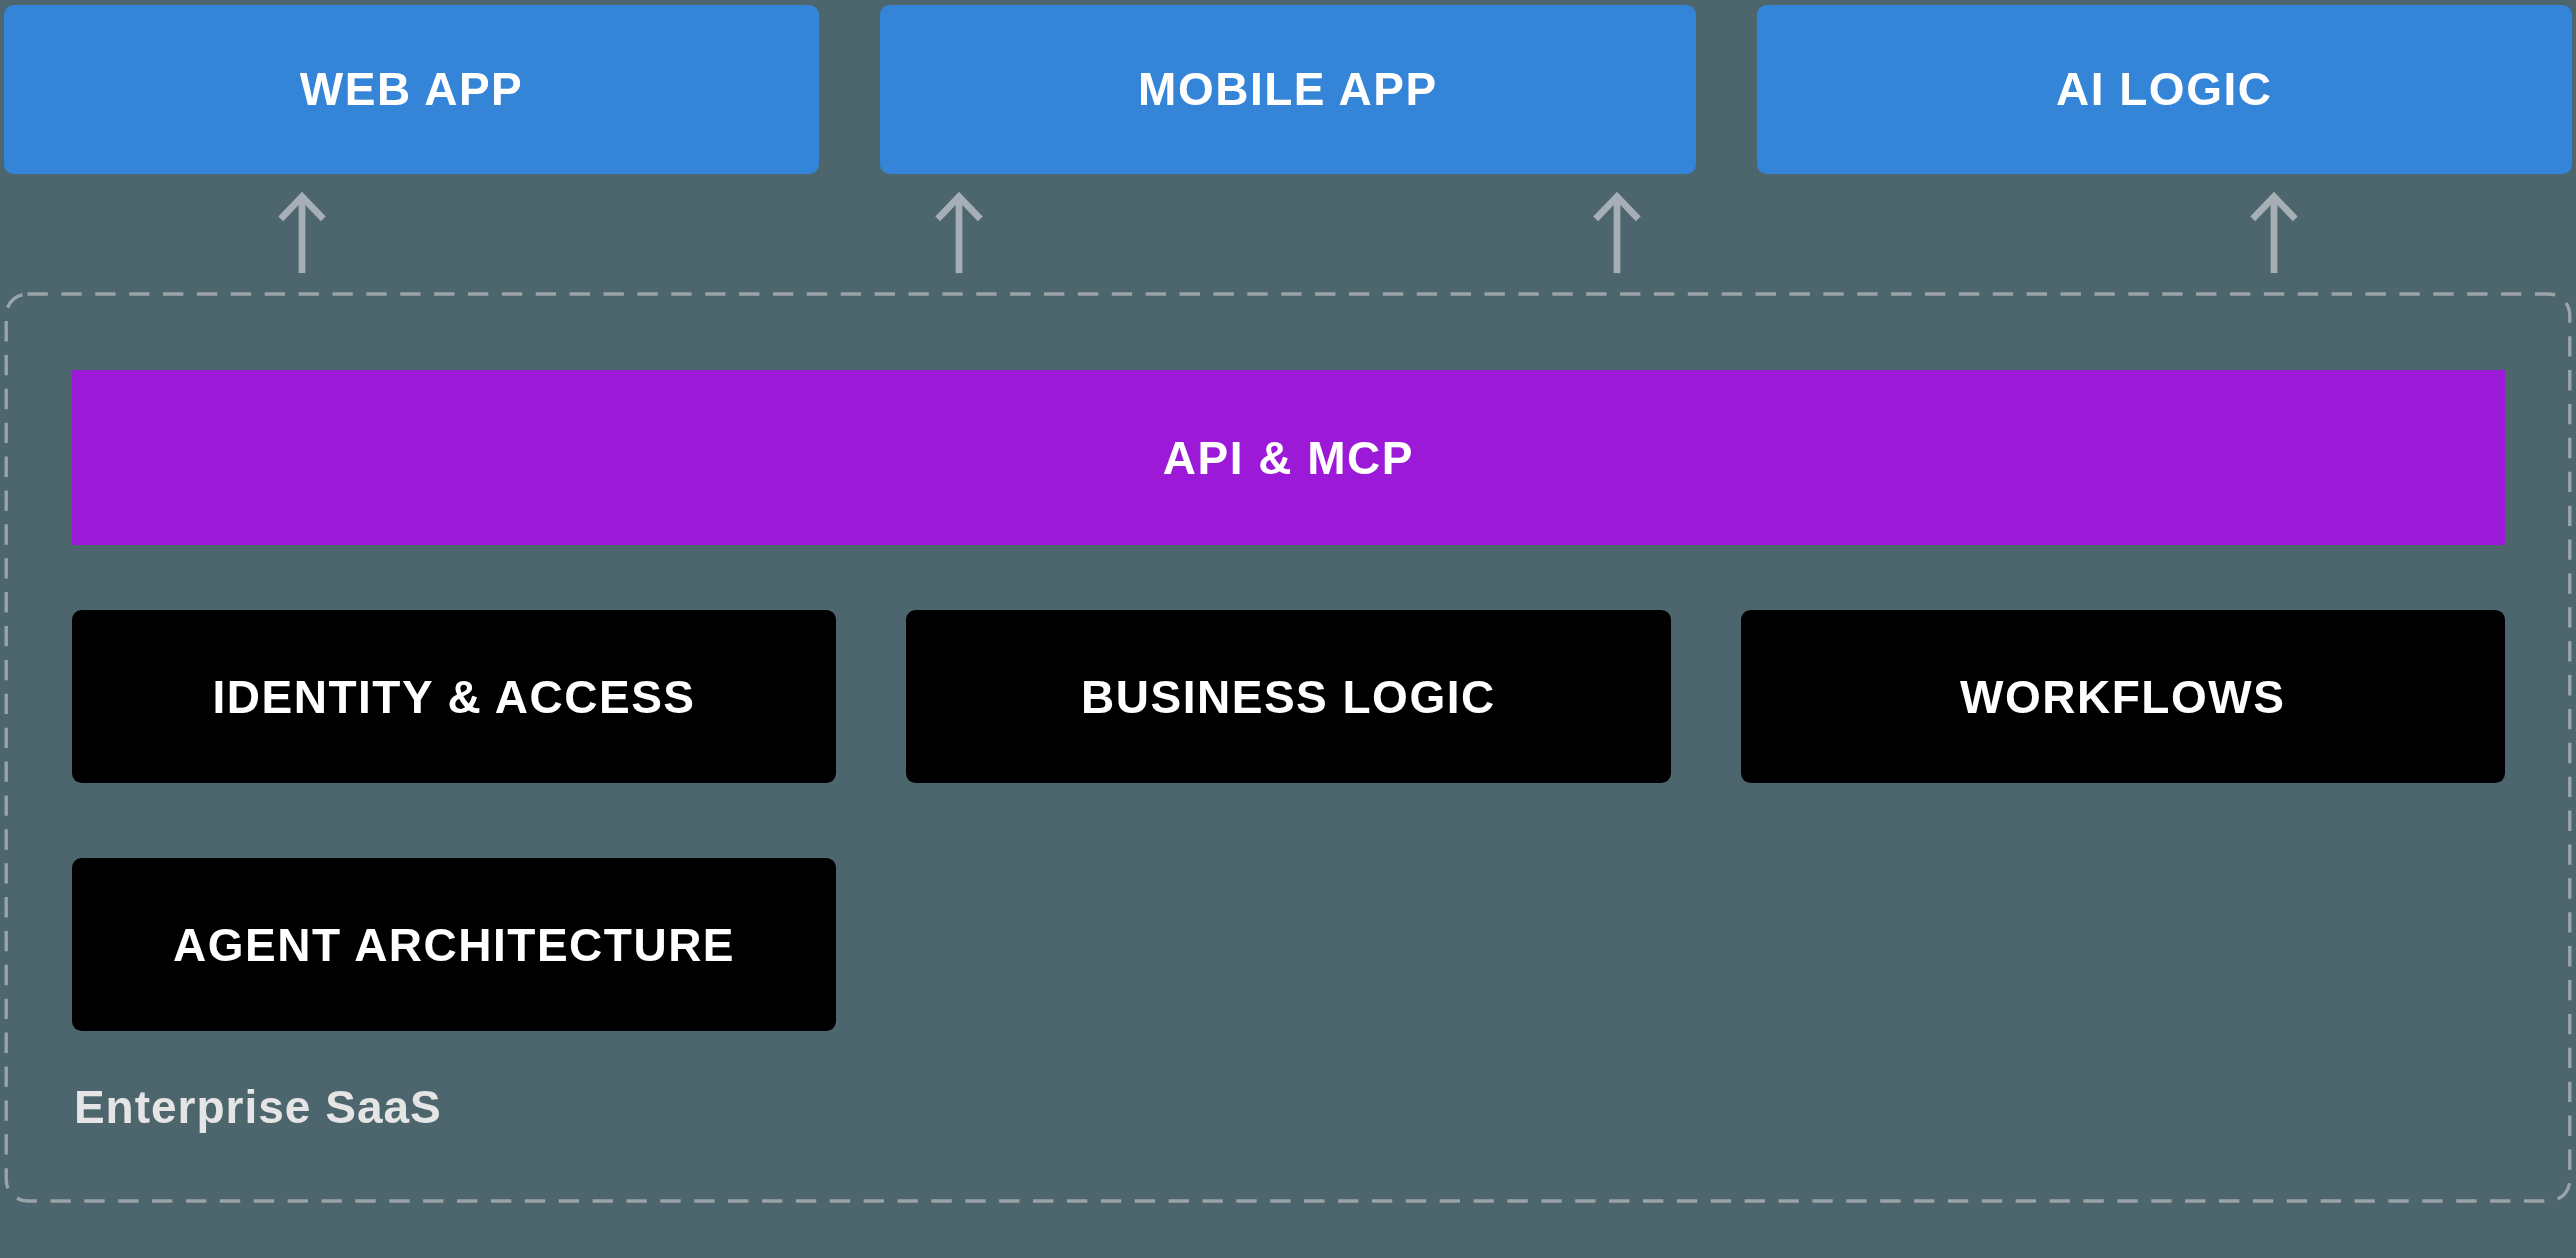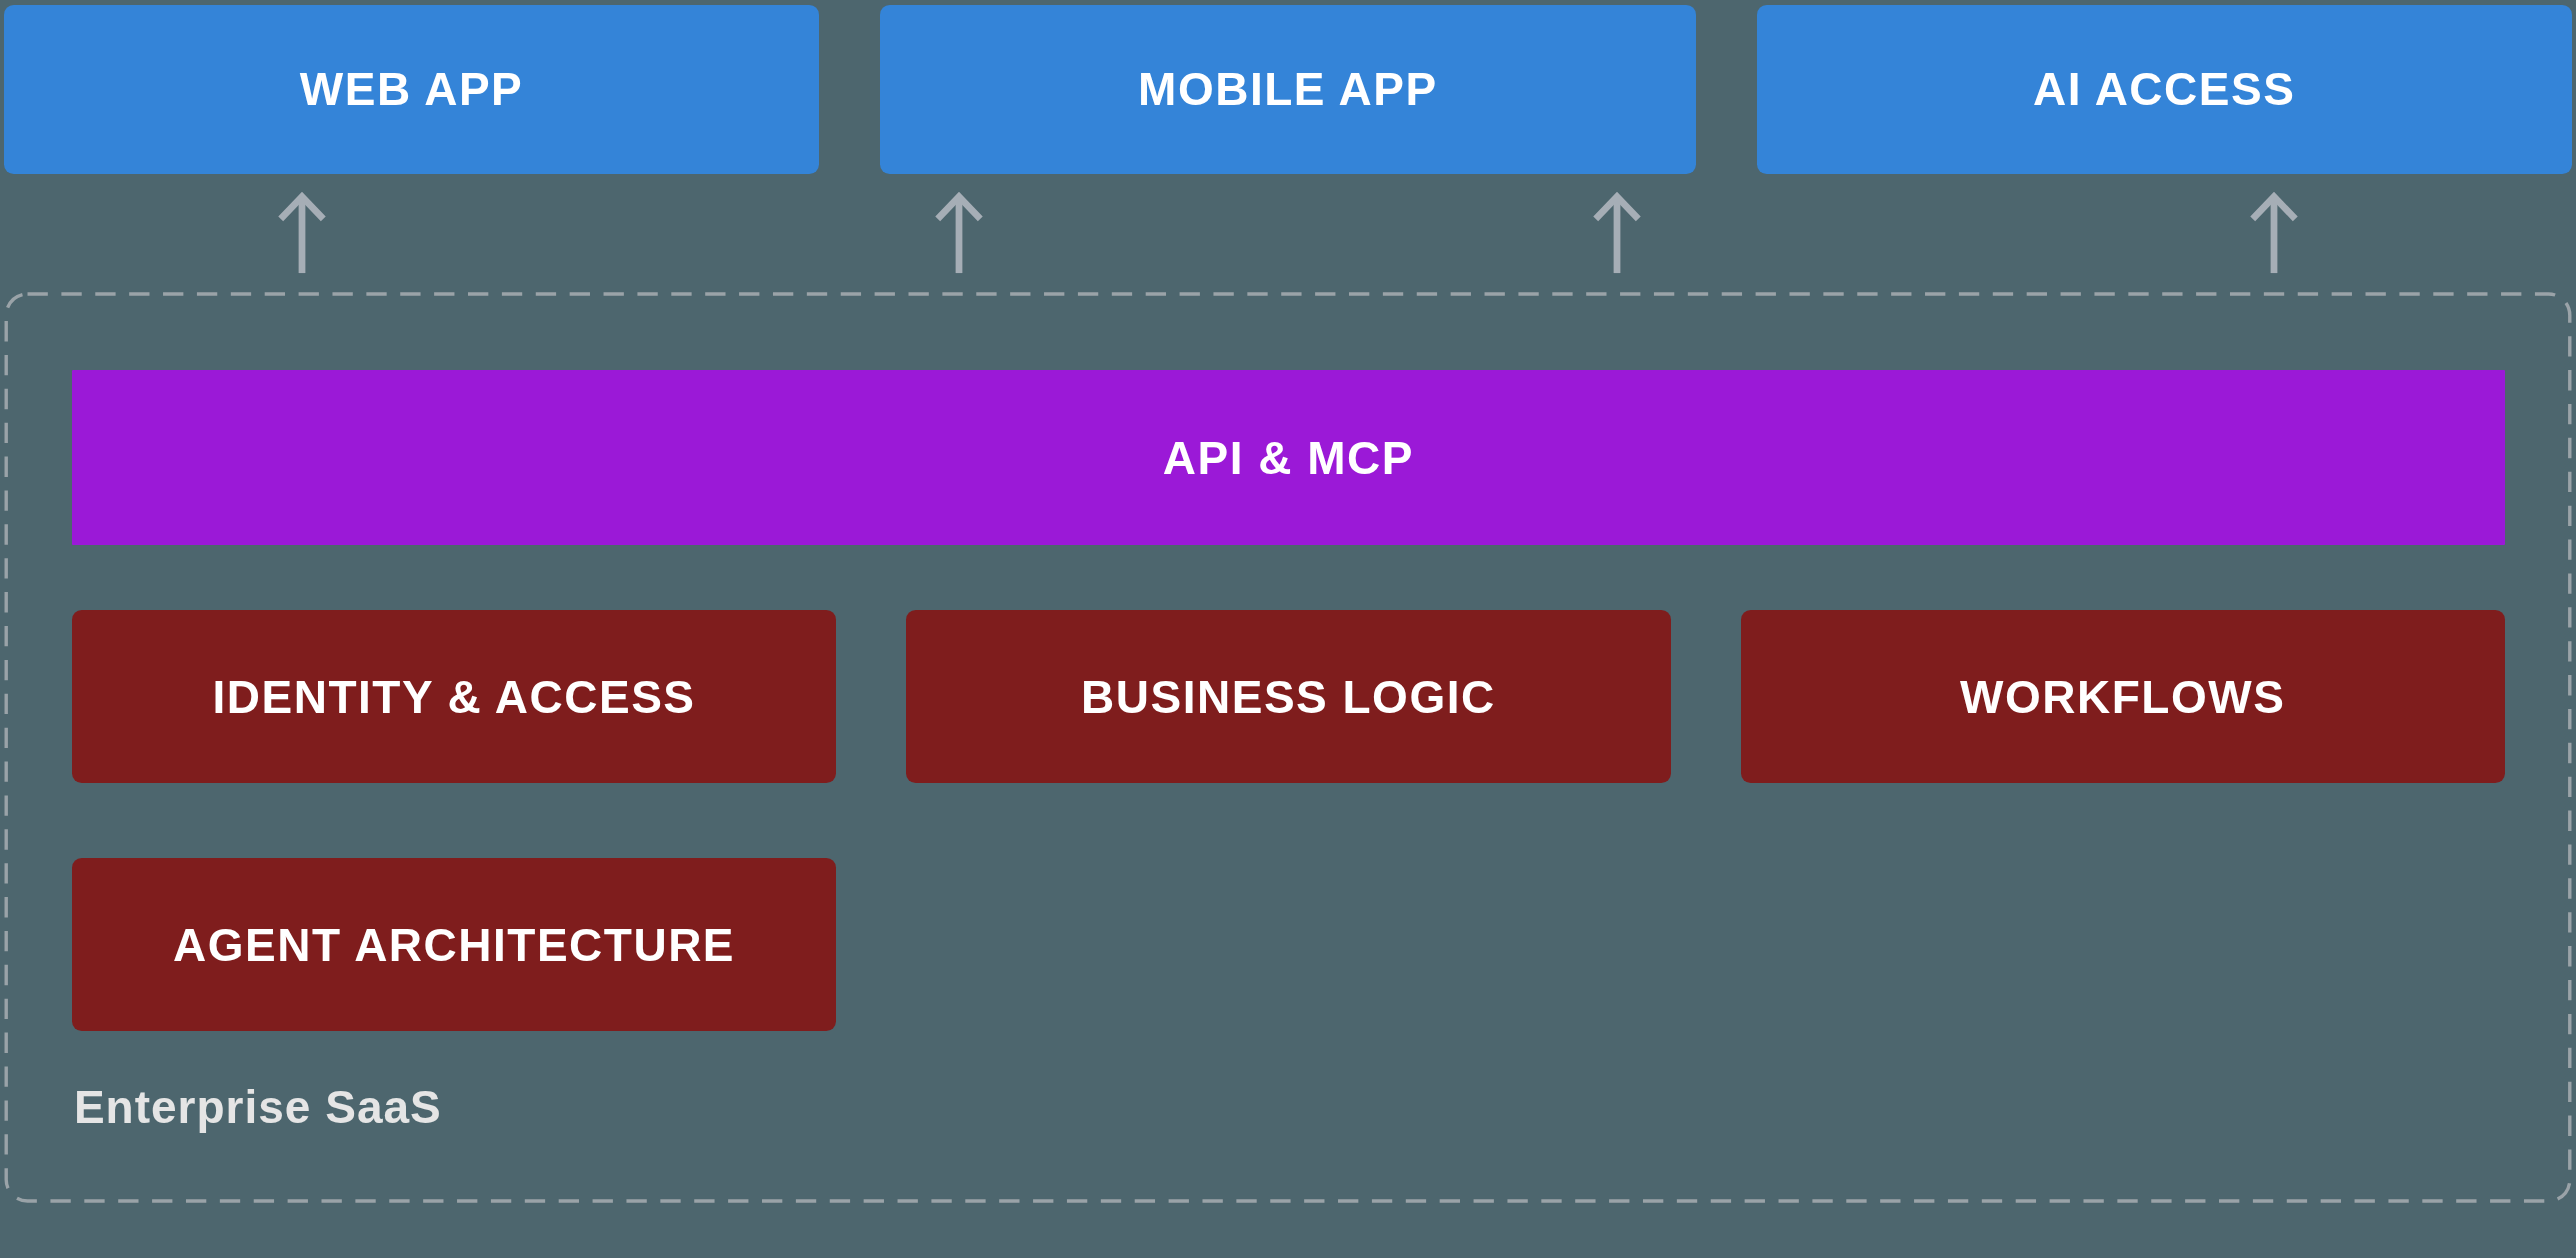--- a/index.html
+++ b/index.html
@@ -98,21 +98,21 @@
     left: 68px;
     top: 318px;
     width: 2433px;
     display: grid;
     grid-template-columns: repeat(3, 1fr);
     column-gap: 70px;
     row-gap: 75px;
   }
   .module-box {
     height: 173px;
-    background: #7f1d1d;
+    background: #000000;
     border-radius: 9.7px;
     display: flex;
     align-items: center;
     justify-content: center;
   }
 
   .boundary-label {
     position: absolute;
     left: 70px;
     top: 792px;
@@ -130,21 +130,21 @@
 <div class="canvas">
 
   <div class="clients-row">
     <div class="client-box">
       <span class="label">WEB APP</span>
     </div>
     <div class="client-box">
       <span class="label">MOBILE APP</span>
     </div>
     <div class="client-box">
-      <span class="label">AI ACCESS</span>
+      <span class="label">AI LOGIC</span>
     </div>
   </div>
 
   <div class="arrows-row">
     <div class="arrow-slot">
       <svg width="62" height="89" viewBox="0 0 64 92" fill="none" stroke="#a6aeb6" stroke-width="7">
         <path d="M32 90 L32 12"></path>
           <path d="M10 34 L32 11 L54 34"></path>
       </svg>
     </div>

